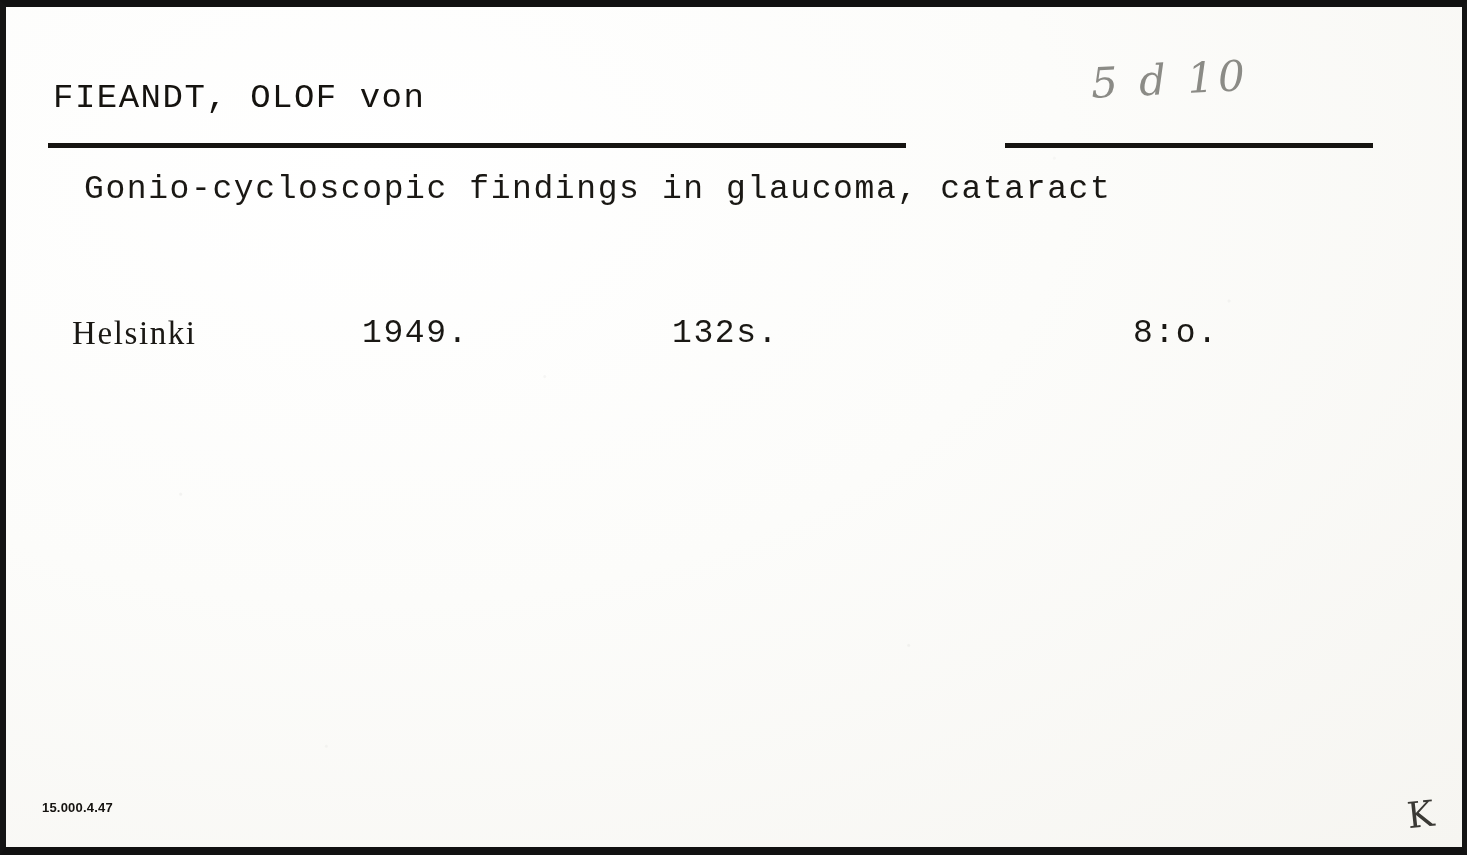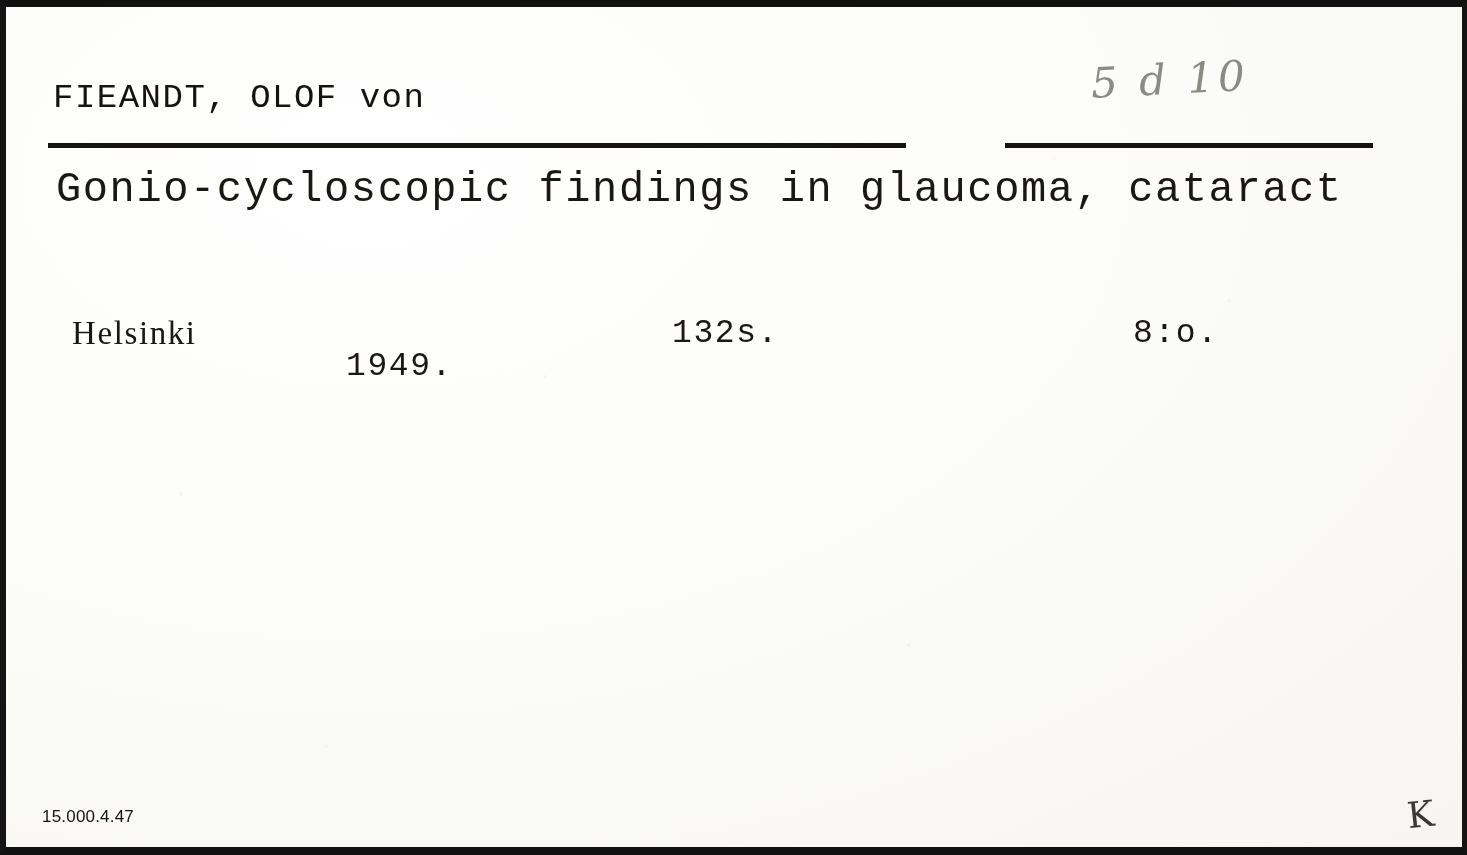--- a/index.html
+++ b/index.html
@@ -83,56 +83,57 @@
   }
 
   
   .body-block {
     position: absolute;
     left: 50px;
     top: 158px;
     width: 1340px;
   }
   .body-line {
-    font-size: 42px;
+    font-size: 33px;
     letter-spacing: 1.6px;
     line-height: 50px;
     color: #1a1814;
     white-space: pre;
+    margin-left: 28px;
   }
 
   
   .imprint {
     position: absolute;
     left: 50px;
     top: 308px;
     width: 1340px;
     height: 46px;
   }
   .imprint span {
     position: absolute;
     top: 0;
     font-size: 33px;
     letter-spacing: 1.6px;
     color: #1a1814;
     white-space: pre;
   }
   .imp-place { left: 16px; font-family: Liberation Serif, serif; }
-  .imp-year  { left: 290px; margin-top: 33px; }
+  .imp-year  { left: 306px; }
   .imp-pages { left: 616px; }
   .imp-size  { left: 1077px; font-family: Liberation Mono, monospace; }
 
   
   .footer-code {
     position: absolute;
     left: 36px;
-    bottom: 20px;
+    bottom: 32px;
     font-family: "Liberation Sans", sans-serif;
-    font-size: 17px;
-    font-weight: normal;
+    font-size: 13px;
+    font-weight: bold;
     letter-spacing: 0.2px;
     color: #151310;
   }
   .init-mark {
     position: absolute;
     right: 28px;
     bottom: 12px;
     font-family: "DejaVu Serif", serif;
     font-size: 36px;
     color: #3a3935;

